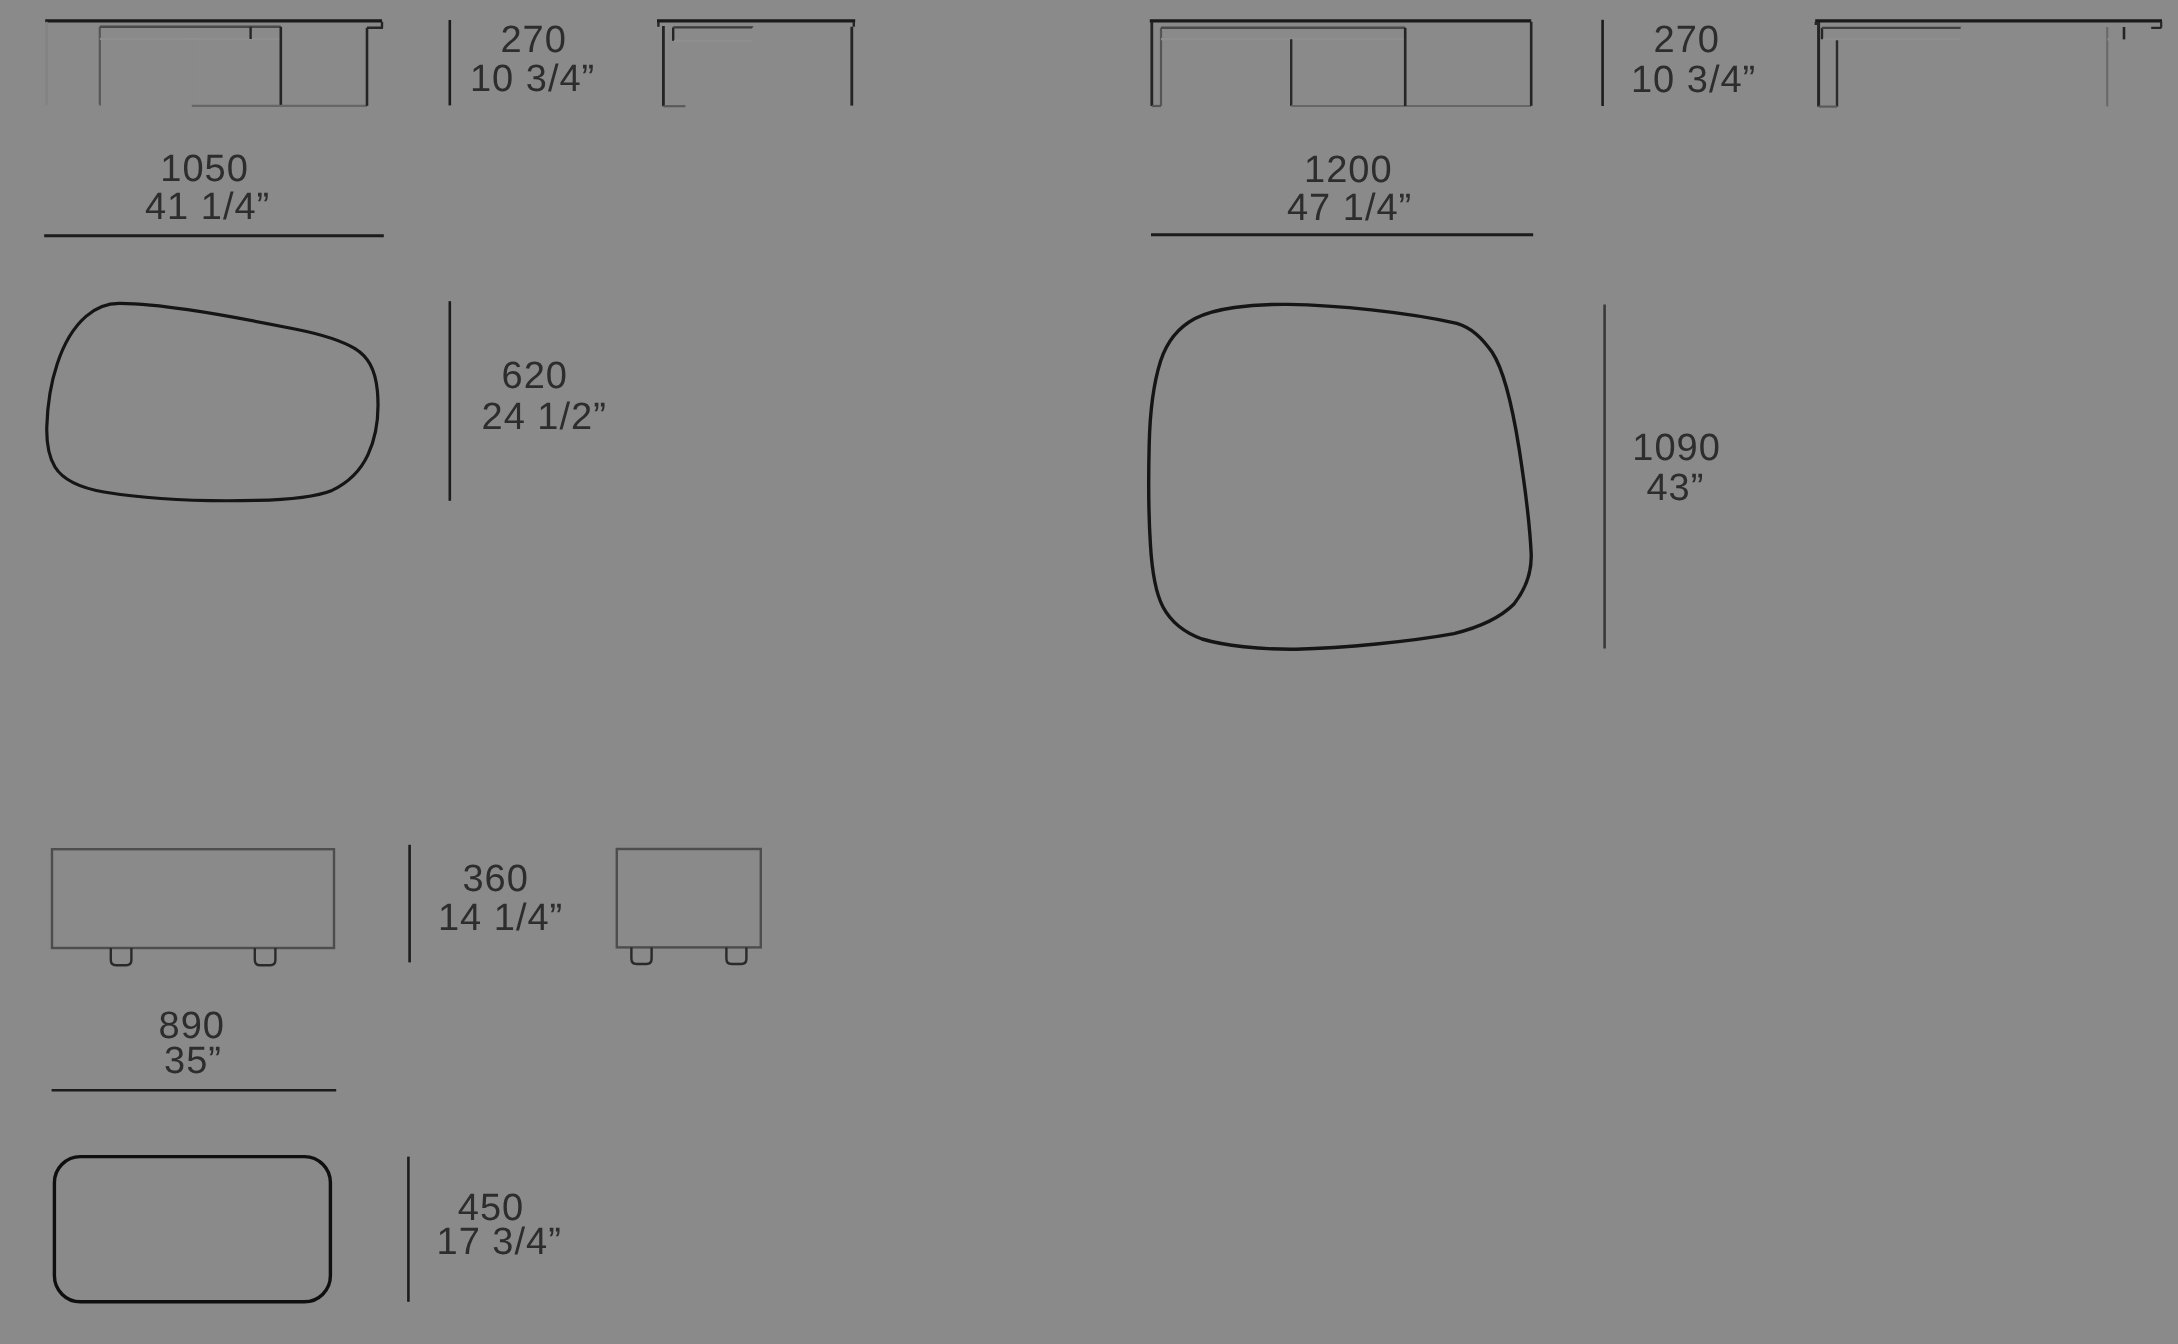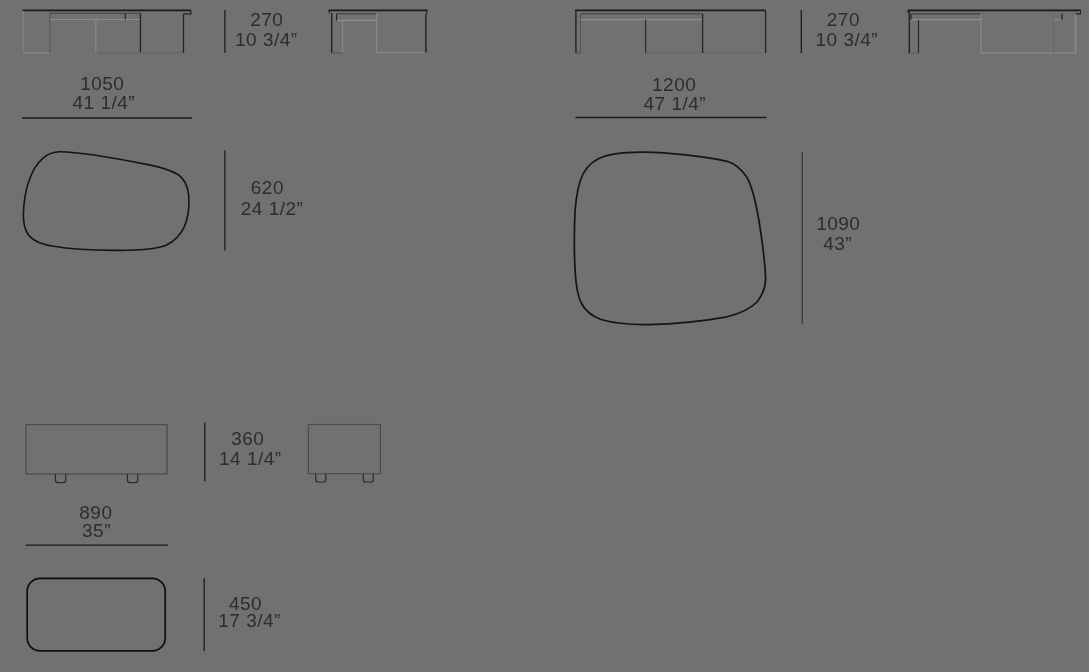--- a/index.html
+++ b/index.html
@@ -1,16 +1,16 @@
 <!DOCTYPE html>
 <html><head>
 <meta charset="utf-8">
 <style>
   html,body{margin:0;padding:0;background:#ffffff;}
-  .page{width:1089px;height:672px;position:relative;background:#ec4899;overflow:hidden;filter:grayscale(1);}
+  .page{width:1089px;height:672px;position:relative;background:#0ea5e9;overflow:hidden;filter:grayscale(1);}
   svg{display:block;}
   text{font-family:"Liberation Sans",sans-serif;fill:#2d2d2d;letter-spacing:0.5px;}
 </style>
 </head>
 <body>
 <div class="page">
 <svg width="1089" height="672" viewBox="0 0 1089 672" fill="none">
 
 <g fill="none">
 

